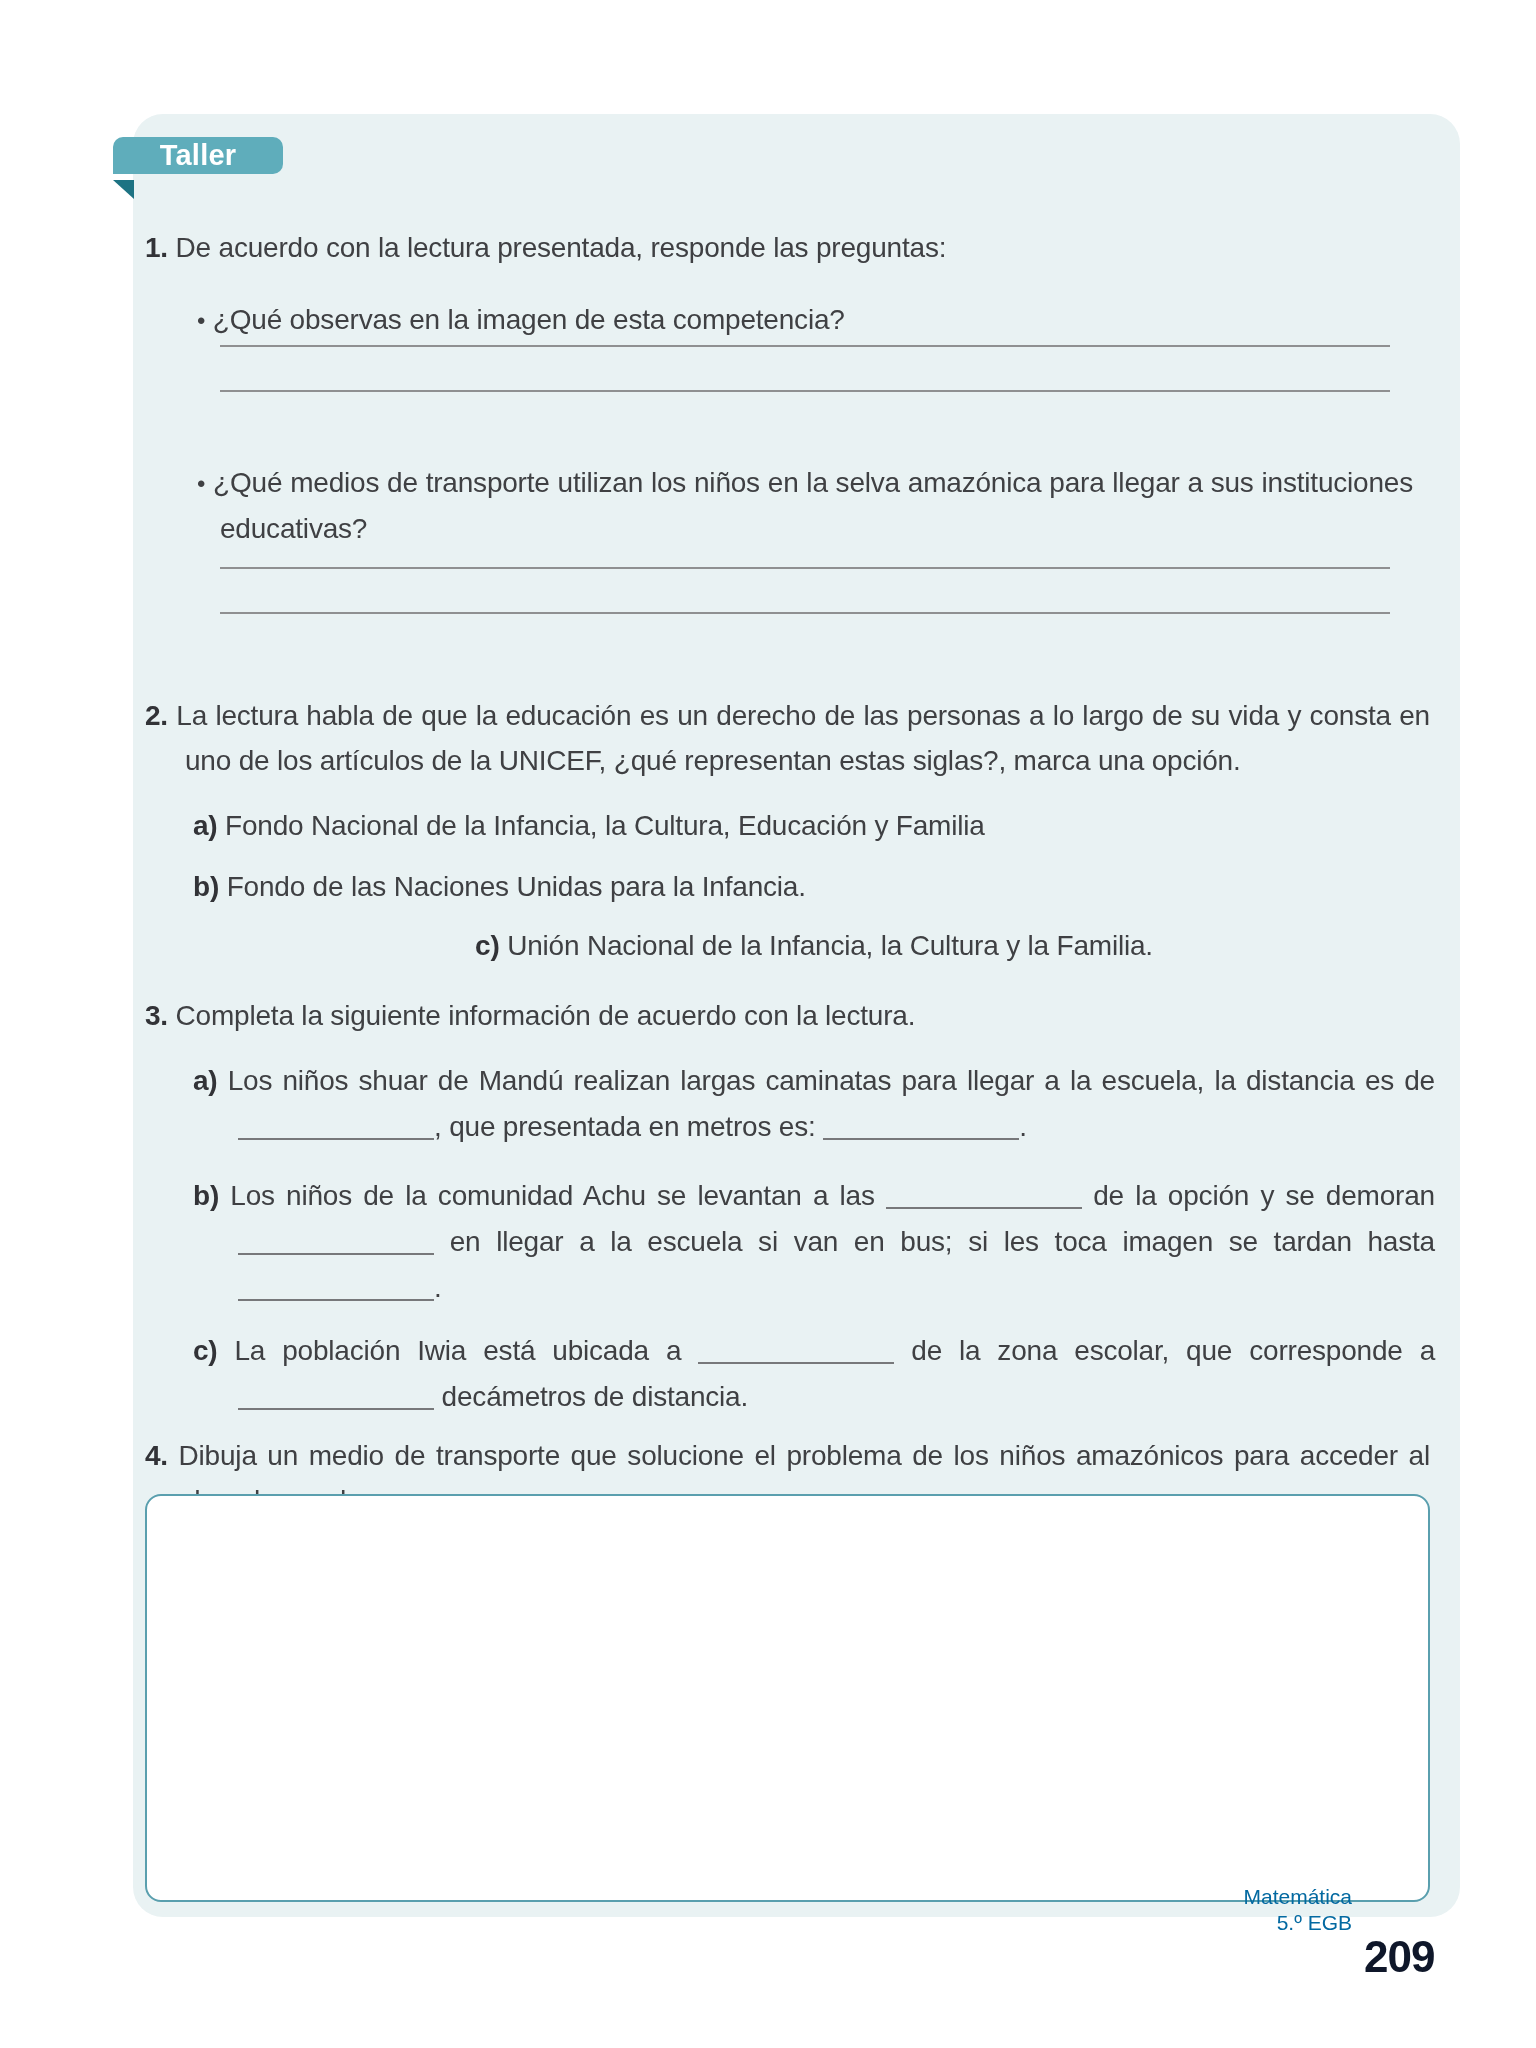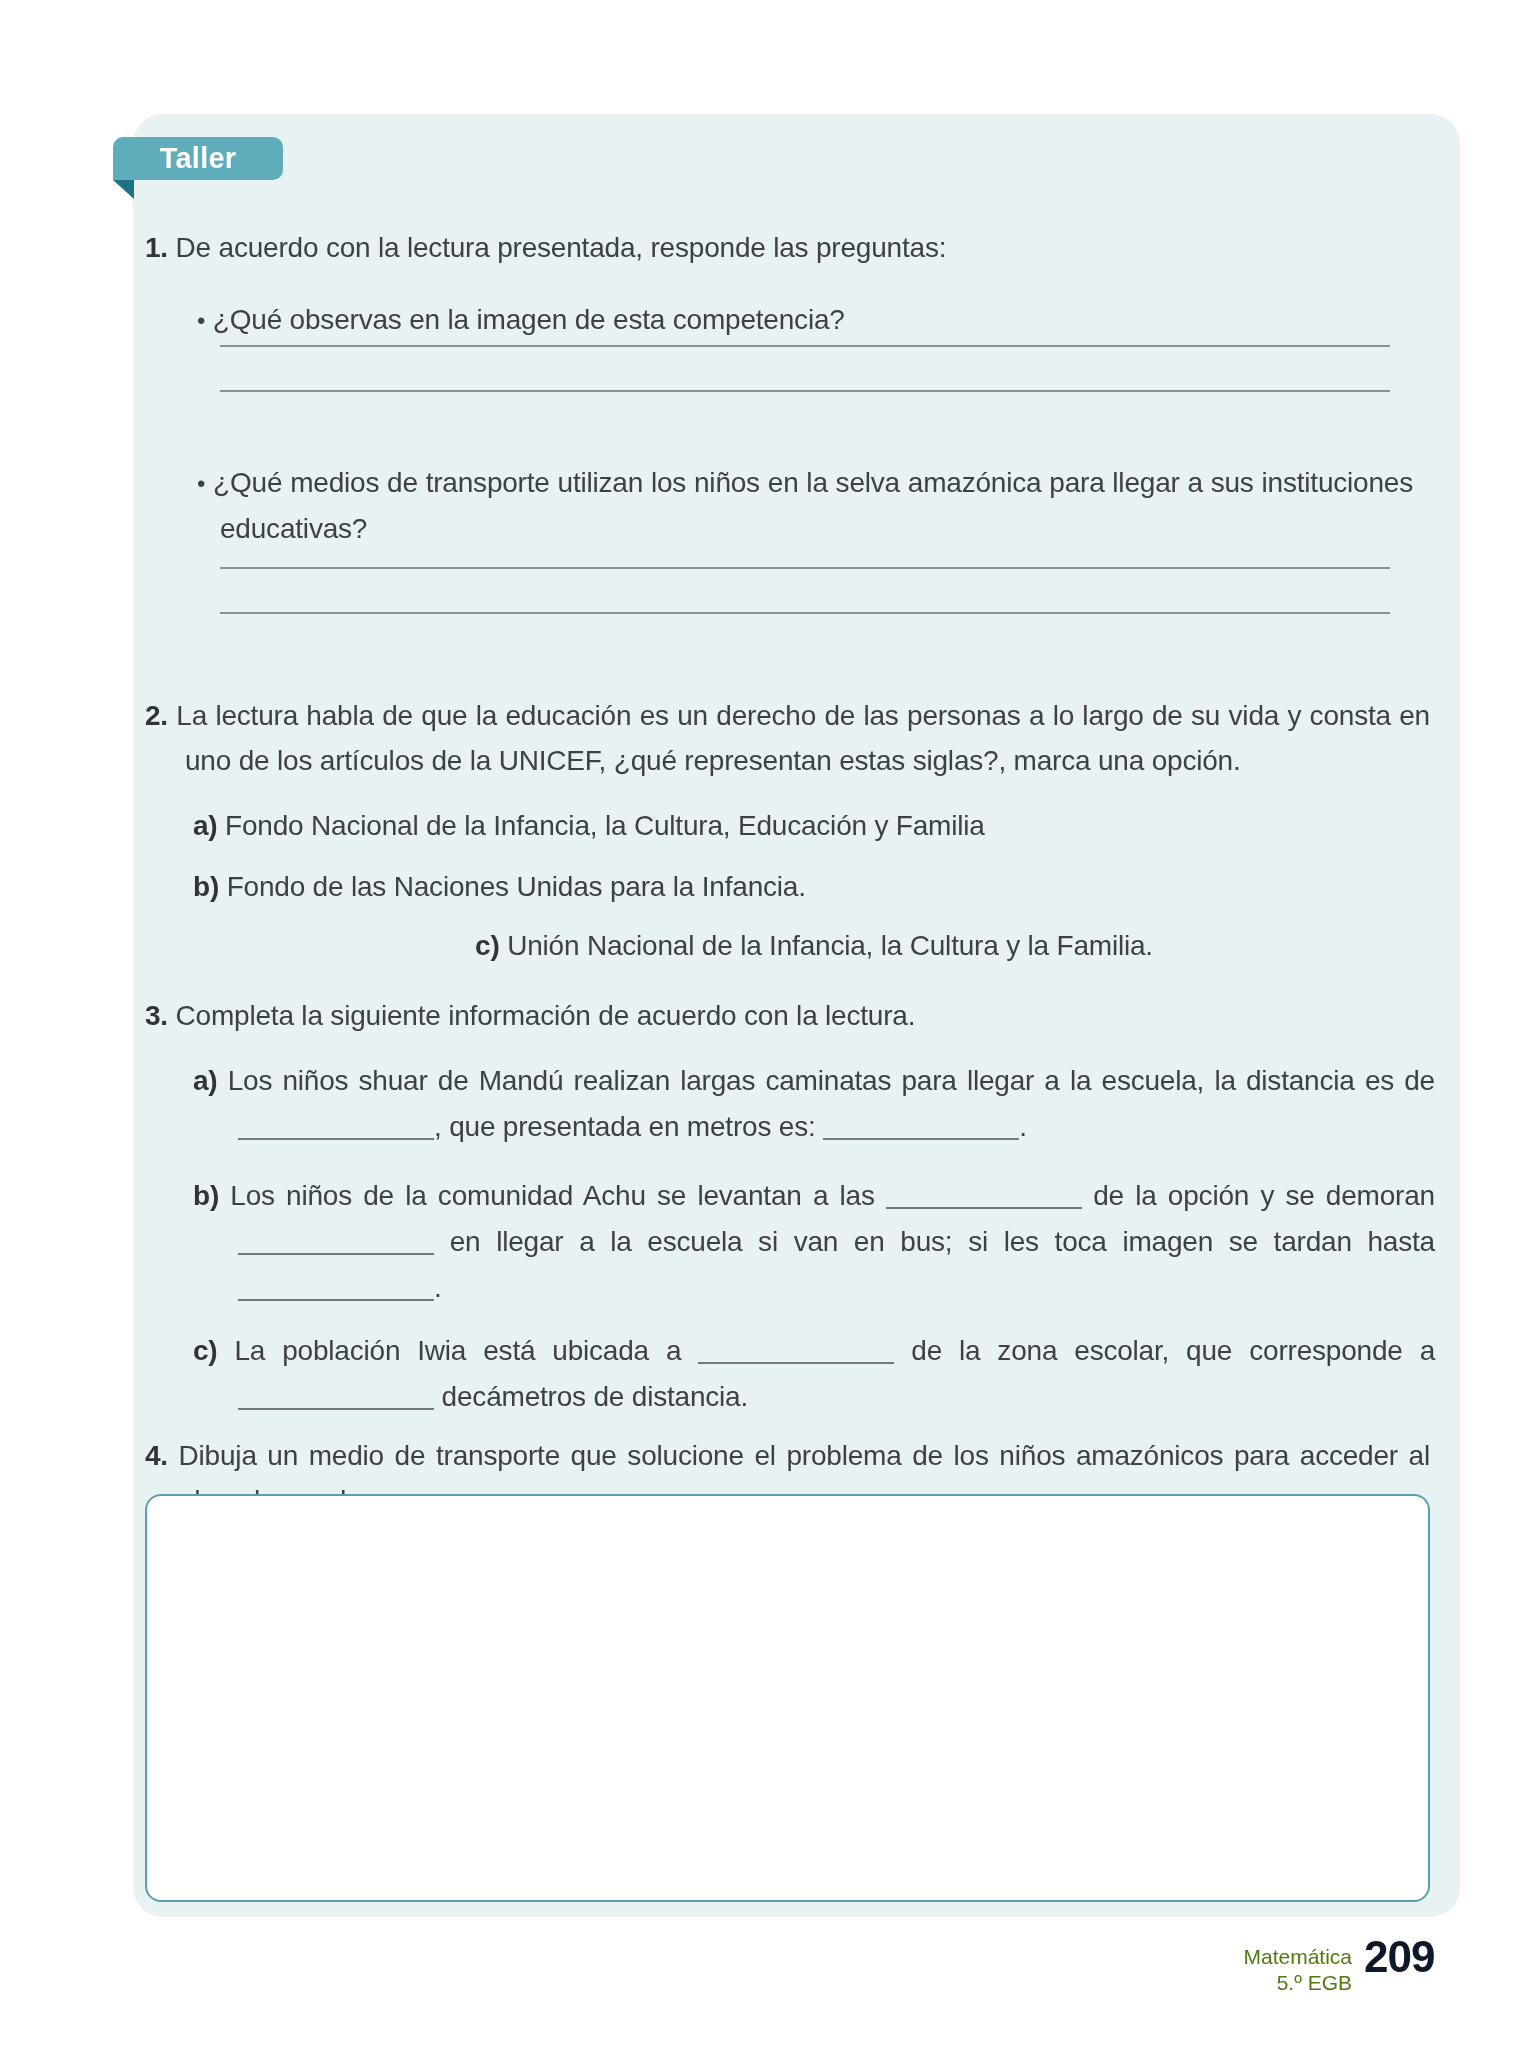--- a/index.html
+++ b/index.html
@@ -6,21 +6,21 @@
   body{
     width:1536px;height:2048px;position:relative;background:#ffffff;
     font-family:"Liberation Sans", sans-serif;
     -webkit-font-smoothing:antialiased;
   }
   .panel{
     position:absolute;left:133px;top:114px;width:1327px;height:1803px;
     background:#e9f2f3;border-radius:30px;
   }
   .badge{
-    position:absolute;left:-20px;top:23px;width:170px;height:43px;
+    position:absolute;left:-20px;top:23px;width:170px;height:37px;
     background:#5fadbb;color:#ffffff;font-size:29px;font-weight:bold;
     border-radius:10px 10px 10px 0;
     display:flex;align-items:center;justify-content:center;
     letter-spacing:0.2px;
   }
   .badge-fold{
     position:absolute;left:-20px;top:66px;width:0;height:0;
     border-top:19px solid #1d7383;border-left:21px solid transparent;
   }
   .blk{position:absolute;color:#3f4043;font-size:28px;line-height:45px;letter-spacing:-0.2px;}
@@ -35,22 +35,22 @@
   .rule{position:absolute;left:87px;width:1170px;height:0;border-top:2px solid #8f9091;}
   .blank{
     display:inline-block;width:196px;height:2px;background:#77787a;
     transform:translateY(4px);
   }
   .draw-box{
     position:absolute;left:12px;top:1380px;width:1281px;height:404px;
     background:#ffffff;border:2px solid #5a9fae;border-radius:16px;
   }
   .footer-label{
-    position:absolute;right:184px;top:1944px;text-align:right;
-    color:#4d7c0f;font-size:21px;line-height:26px;margin-left:32px;
+    position:absolute;right:184px;top:1884px;text-align:right;
+    color:#0369a1;font-size:21px;line-height:26px;margin-left:32px;
   }
   .footer-page{
     position:absolute;left:1364px;top:1932px;
     color:#0f172a;font-size:44px;font-weight:bold;letter-spacing:-1px;
   }
 </style>
 </head>
 <body>
 
 <div class="panel">

